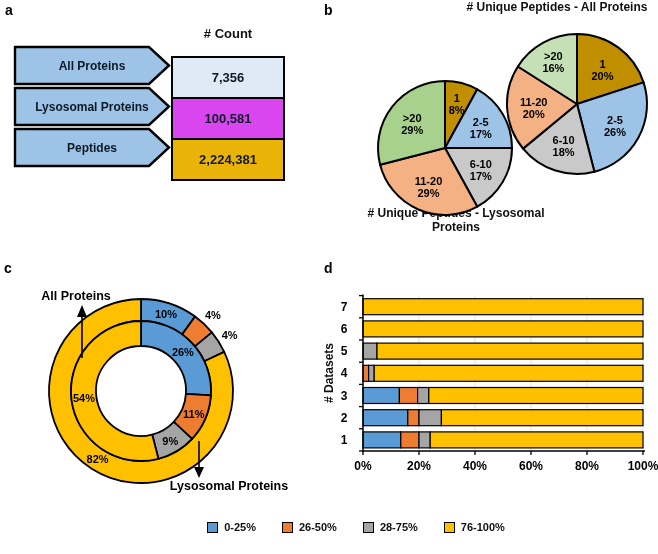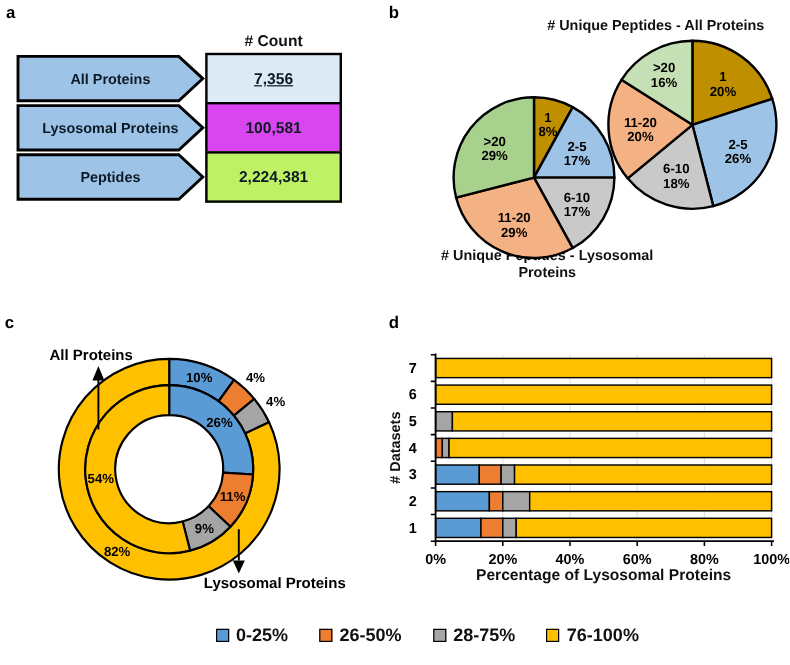--- a/index.html
+++ b/index.html
@@ -9,35 +9,35 @@
   
   .count-header{position:absolute;left:171px;top:26px;width:114px;text-align:center;font-size:13px;}
   .flow-row{position:absolute;left:13px;width:158px;height:41px;}
   .flow-row svg{position:absolute;left:0;top:0;}
   .flow-row .arrow-label{position:absolute;left:0;top:0;width:158px;height:41px;
         display:flex;align-items:center;justify-content:center;font-size:12px;color:#0d1a26;}
   .arrow-poly{fill:#9DC3E6;stroke:#000;stroke-width:2.4;stroke-linejoin:miter;}
   .count-col{position:absolute;left:171px;top:44px;width:114px;}
   .count-cell{box-sizing:border-box;height:43px;margin-top:-2px;border:2px solid #000;background:#DEEBF7;
         display:flex;align-items:center;justify-content:center;font-size:13px;color:#0d1a26;}
-  .count-cell:first-child{margin-top:0;text-decoration:underline;}
+  .count-cell:first-child{margin-top:12px;}
   
   svg text{font-family:"Liberation Sans",sans-serif;font-weight:bold;fill:#000;}
   #svg-b{position:absolute;left:320px;top:0;}
   #svg-c{position:absolute;left:0;top:258px;}
   #svg-d{position:absolute;left:320px;top:258px;}
-  .b-title-all{position:absolute;left:456px;top:14px;width:202px;text-align:left;font-size:12px;}
+  .b-title-all{position:absolute;left:456px;top:0;width:202px;text-align:center;font-size:12px;}
   .b-title-lyso{position:absolute;left:350px;top:206px;width:212px;text-align:center;font-size:12px;}
   .d-ylabel{position:absolute;left:250px;top:365px;width:160px;height:16px;text-align:center;
         font-size:12px;transform:rotate(-90deg);}
   .d-xlabel{position:absolute;left:373px;top:471px;width:260px;text-align:center;font-size:13px;}
   
   .legend{position:absolute;left:56px;top:521px;width:600px;display:flex;justify-content:center;
         gap:26px;align-items:center;}
-  .legend-item{display:flex;align-items:center;gap:6px;font-size:15px;}
+  .legend-item{display:flex;align-items:center;gap:6px;font-size:11px;}
   .legend-swatch{width:9px;height:9px;border:1.5px solid #000;}
   .legend-caption{position:absolute;left:56px;top:537px;width:600px;text-align:center;font-size:11.5px;}
 </style>
 </head>
 <body>
 
 <div id="root">
 
   <div class="panel-letter" style="left:5px;top:2px">a</div>
   <div class="panel-letter" style="left:324px;top:2px">b</div>
@@ -61,21 +61,21 @@
   <div class="flow-row" style="top:127px">
     <svg width="158" height="41">
         <polygon class="arrow-poly" points="2,2 136,2 156,20.5 136,39 2,39" style="fill: rgb(157, 195, 230);"></polygon>
       </svg>
     <div class="arrow-label">Peptides</div>
   </div>
 
   <div class="count-col">
     <div class="count-cell" style="background: rgb(222, 235, 247);">7,356</div>
     <div class="count-cell" style="background: #d946ef;">100,581</div>
-    <div class="count-cell" style="background: #bef264;">2,224,381</div>
+    <div class="count-cell" style="background: #eab308;">2,224,381</div>
   </div>
 
   <div class="b-title-all"># Unique Peptides - All Proteins</div>
   <div class="b-title-lyso"># Unique Peptides - Lysosomal Proteins</div>
   <svg id="svg-b" width="338" height="252">
       <path d="M257,104 L257.00,34.00 A70,70 0 0 1 323.57,82.37 Z" fill="#BF8F00" stroke="#000" stroke-width="2" stroke-linejoin="round"></path>
       <text x="282.5" y="67.9" text-anchor="middle" font-size="11">1</text>
       <text x="282.5" y="79.9" text-anchor="middle" font-size="11">20%</text>
       <path d="M257,104 L323.57,82.37 A70,70 0 0 1 274.41,171.80 Z" fill="#9DC3E6" stroke="#000" stroke-width="2" stroke-linejoin="round"></path>
       <text x="295.0" y="123.9" text-anchor="middle" font-size="11">2-5</text>
@@ -182,21 +182,20 @@
       <line x1="39" y1="193" x2="43" y2="193" stroke="#000" stroke-width="1.3"></line>
       <line x1="39" y1="170.8" x2="43" y2="170.8" stroke="#000" stroke-width="1.3"></line>
       <line x1="39" y1="148.6" x2="43" y2="148.6" stroke="#000" stroke-width="1.3"></line>
       <line x1="39" y1="126.4" x2="43" y2="126.4" stroke="#000" stroke-width="1.3"></line>
       <line x1="39" y1="104.2" x2="43" y2="104.2" stroke="#000" stroke-width="1.3"></line>
       <line x1="39" y1="82" x2="43" y2="82" stroke="#000" stroke-width="1.3"></line>
       <line x1="39" y1="59.80000000000001" x2="43" y2="59.80000000000001" stroke="#000" stroke-width="1.3"></line>
       <line x1="39" y1="37.599999999999994" x2="43" y2="37.599999999999994" stroke="#000" stroke-width="1.3"></line>
     </svg>
   <div class="d-ylabel"># Datasets</div>
-  <div class="d-xlabel">Percentage of Lysosomal Proteins</div>
 
   <div class="legend">
     <div class="legend-item">
       <span class="legend-swatch" style="background: rgb(91, 155, 213);"></span>
       <span>0-25%</span>
     </div>
     <div class="legend-item">
       <span class="legend-swatch" style="background: rgb(237, 125, 49);"></span>
       <span>26-50%</span>
     </div>

